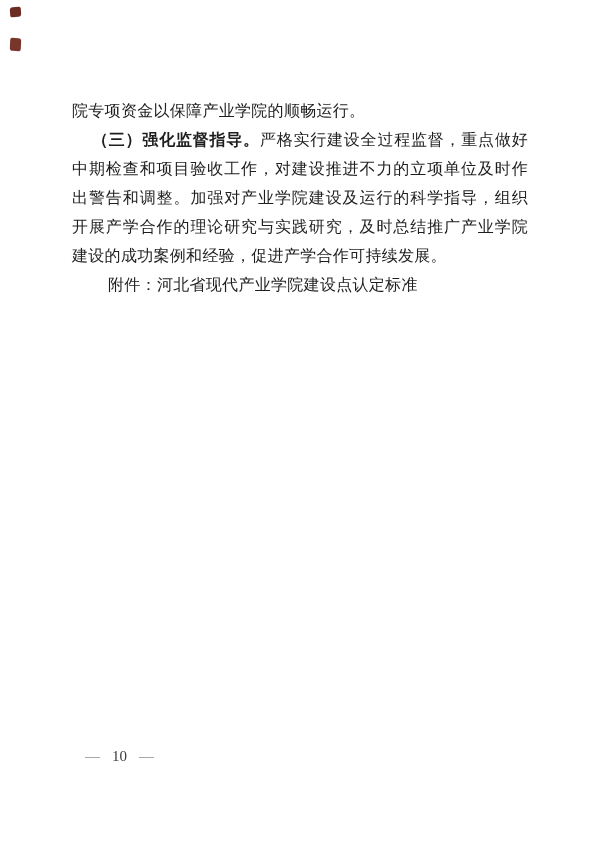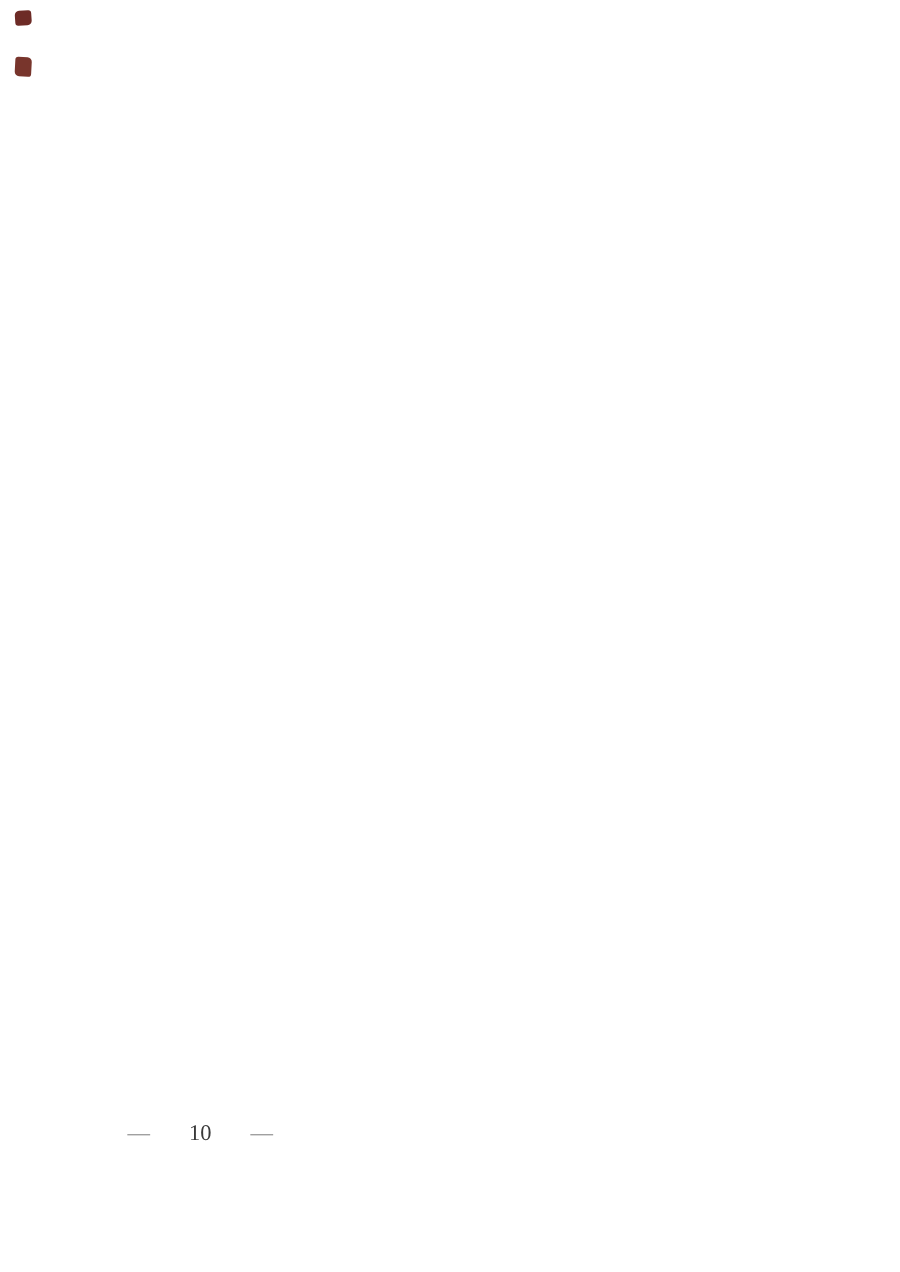--- a/index.html
+++ b/index.html
@@ -70,32 +70,37 @@
     font-size: 15px;
     color: #3a3a3a;
     letter-spacing: 0;
   }
   .footer .dash {
     color: #8a8a8a;
     font-size: 15px;
     padding: 0 1px;
   }
   .footer .num {
-    margin: 0 25px;
+    margin: 0 11px;
     font-family: "Liberation Serif", "DejaVu Serif", serif;
   }
 </style>
 </head>
 <body>
 
 <div class="page">
 
   <span class="artifact a1"></span>
   <span class="artifact a2"></span>
 
+  <div class="content">
+    <p>院专项资金以保障产业学院的顺畅运行。</p>
+    <p class="para-indent"><span class="bold-head">（三）强化监督指导。</span><span>严格实行建设全过程监督，重点做好中期检查和项目验收工作，对建设推进不力的立项单位及时作出警告和调整。加强对产业学院建设及运行的科学指导，组织开展产学合作的理论研究与实践研究，及时总结推广产业学院建设的成功案例和经验，促进产学合作可持续发展。</span></p>
+    <p class="attachment">附件：河北省现代产业学院建设点认定标准</p>
+  </div>
 
   <div class="footer">
     <span class="dash">—</span>
     <span class="num">10</span>
     <span class="dash">—</span>
   </div>
 
 </div>
 
 </body></html>

